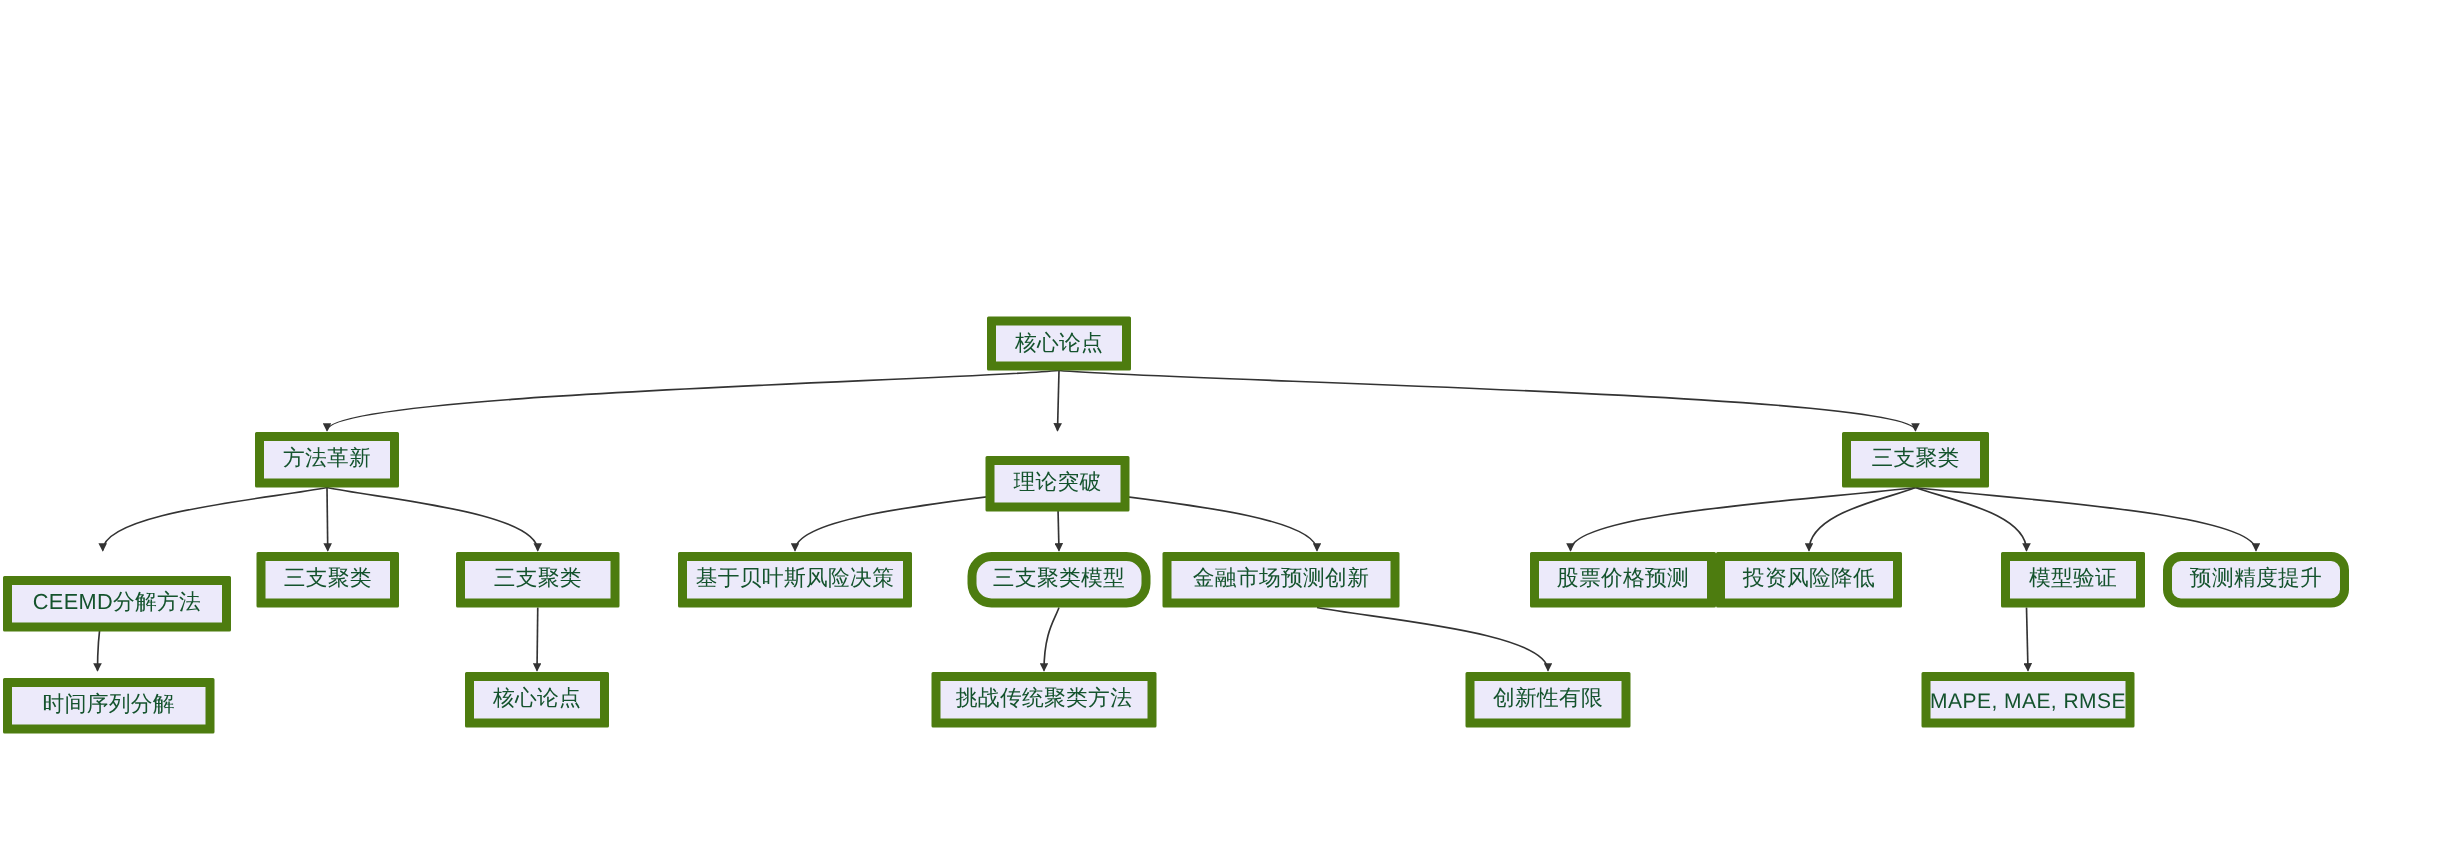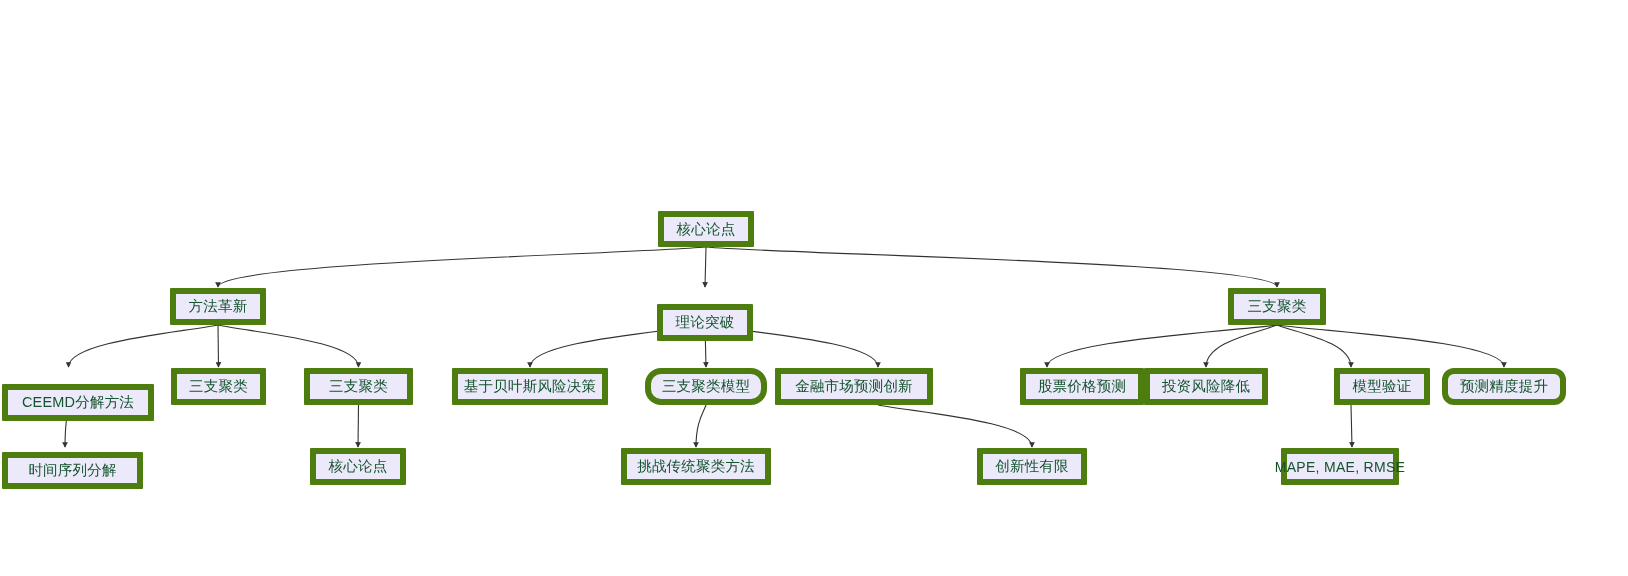--- a/index.html
+++ b/index.html
@@ -128,17 +128,17 @@
       </div>
       <div class="node" style="left: 310px; top: 448px; width: 96px; height: 37px;">
         <span class="node-label">核心论点</span>
       </div>
       <div class="node" style="left: 621px; top: 448px; width: 150px; height: 37px;">
         <span class="node-label">挑战传统聚类方法</span>
       </div>
       <div class="node" style="left: 977px; top: 448px; width: 110px; height: 37px;">
         <span class="node-label">创新性有限</span>
       </div>
-      <div class="node" style="left: 1281px; top: 448px; width: 118px; height: 37px;">
+      <div class="node" style="left: 1281px; top: 448px; width: 142px; height: 37px;">
         <span class="node-label node-latin">MAPE, MAE, RMSE</span>
       </div>
     </div>
 </div>
 
 </body></html>

